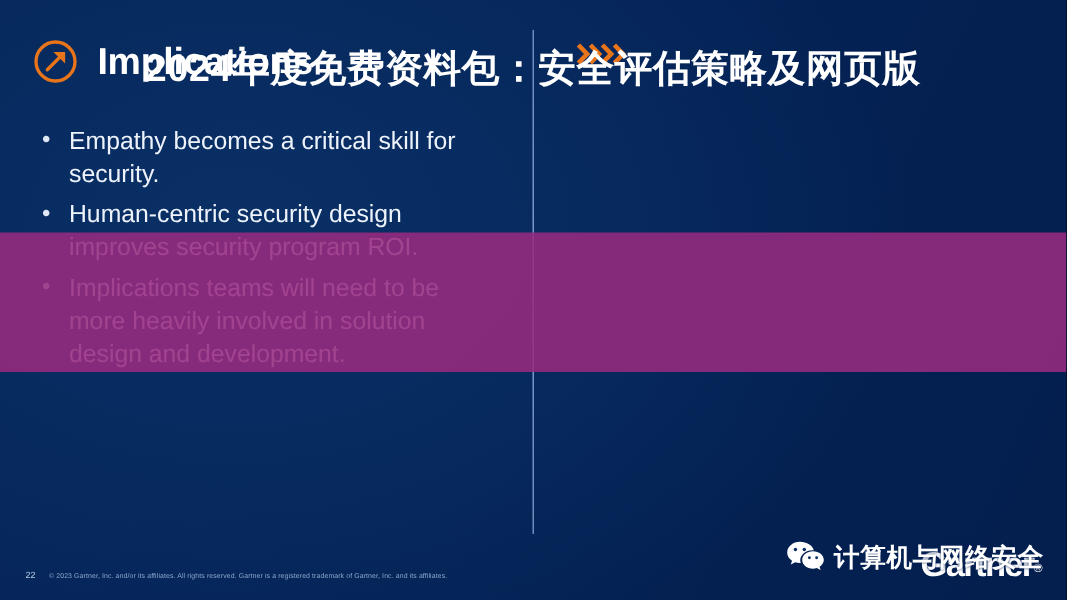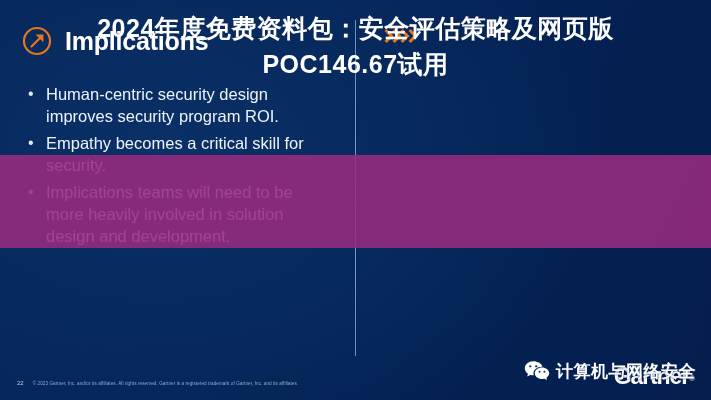--- a/index.html
+++ b/index.html
@@ -210,22 +210,22 @@
         <svg class="icon-arrow-circle" viewBox="0 0 30 30" aria-hidden="true">
           <circle cx="15" cy="15" r="13" fill="none" stroke="#e8751a" stroke-width="2.2"></circle>
           <line x1="9.5" y1="20.5" x2="20" y2="10" stroke="#e8751a" stroke-width="2.2" stroke-linecap="round"></line>
           <polygon points="21.4,8.6 21.4,16.4 13.6,8.6" fill="#e8751a"></polygon>
         </svg>
       </span>
       <span class="heading-text">Implications</span>
     </div>
 
     <ul class="bullets">
+      <li>Empathy becomes a critical skill for security.</li>
       <li>Human-centric security design improves security program ROI.</li>
-      <li>Empathy becomes a critical skill for security.</li>
       <li>Implications teams will need to be more heavily involved in solution design and development.</li>
     </ul>
   </div>
 
   <div class="col col-right">
     <div class="heading-row">
       <span class="icon-wrap">
         <svg class="icon-chevrons" viewBox="0 0 38 20" aria-hidden="true">
           <g fill="none" stroke="#e8751a" stroke-width="3.1" stroke-linecap="butt">
             <polyline points="1.6,4 7.4,10 1.6,16"></polyline>
@@ -235,21 +235,20 @@
           </g>
         </svg>
       </span>
     </div>
 
   </div>
 
   <div class="promo-banner"></div>
   <div class="promo-text">
     <div class="promo-line">2024年度免费资料包：安全评估策略及网页版</div>
-    <div class="promo-line">POC146.67试用</div>
   </div>
 
   <div class="footer">
     <span class="page-number">22</span>
     <span class="copyright">© 2023 Gartner, Inc. and/or its affiliates. All rights reserved. Gartner is a registered trademark of Gartner, Inc. and its affiliates.</span>
   </div>
 
   <div class="gartner-logo">
     <span>Gartner</span><span class="reg">®</span>
   </div>

